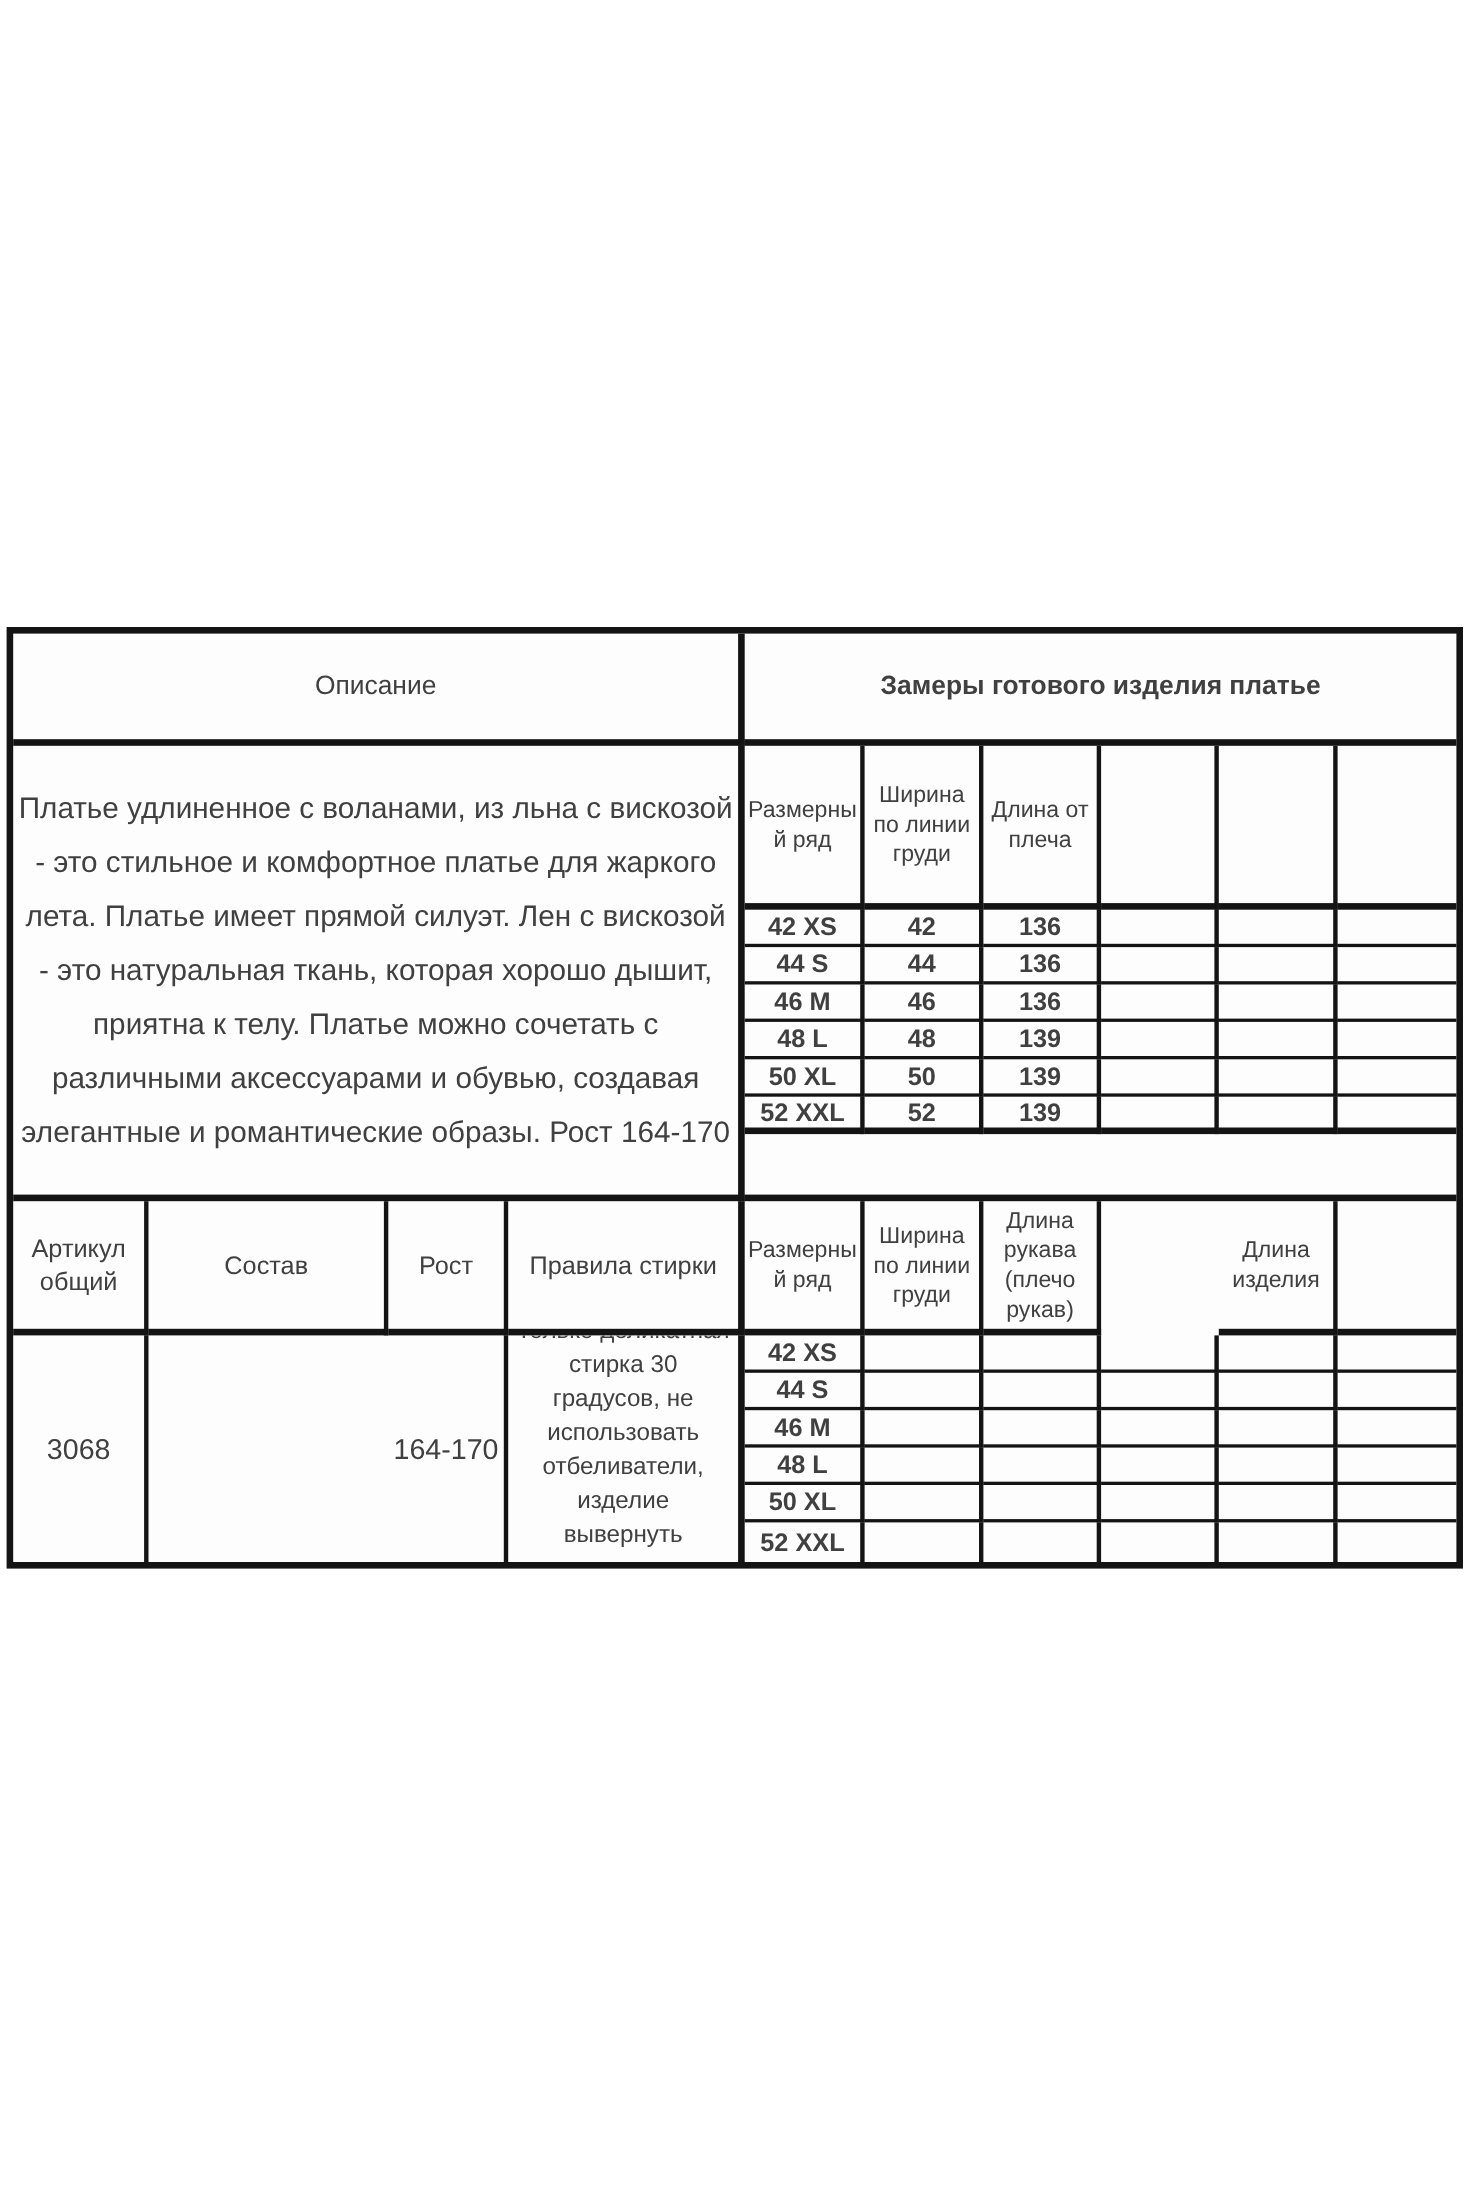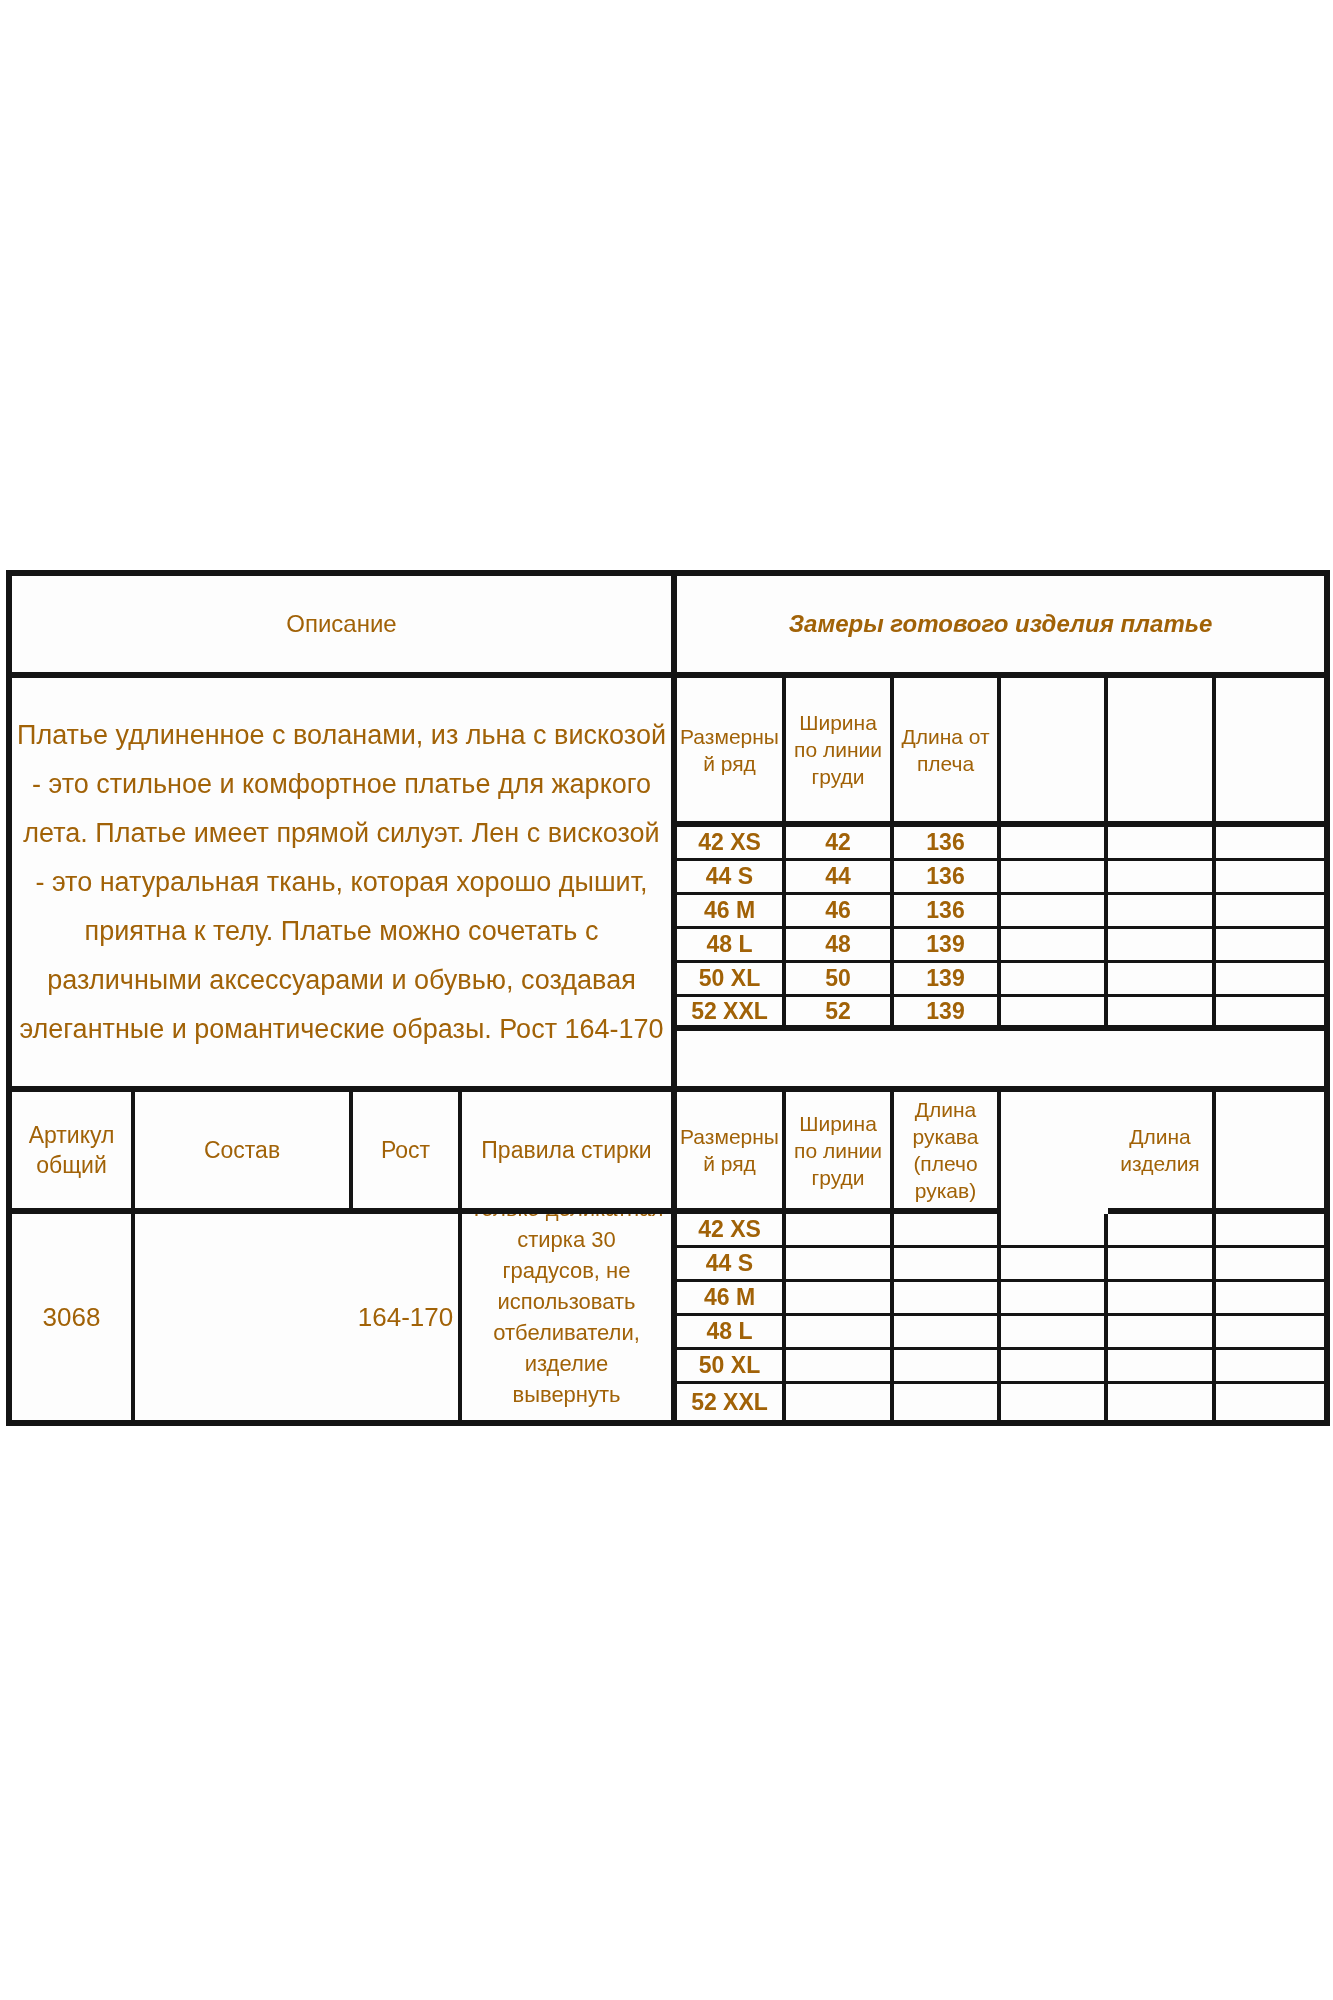--- a/index.html
+++ b/index.html
@@ -1,21 +1,21 @@
 <!DOCTYPE html>
 <html><head>
 <meta charset="utf-8">
 <style>
   html,body{margin:0;padding:0;background:#ffffff;}
   .page{
     position:relative;
     width:1333px;height:2000px;
     background:#ffffff;
     font-family:"Liberation Sans",sans-serif;
-    color:#a16207;
+    color:#404040;
     overflow:hidden;
   }
   .spec-table{
     position:absolute;left:6px;top:570px;
     width:1324px;height:856px;
     box-sizing:border-box;
     border:6px solid #141414;
     display:grid;
     grid-template-columns:123px 218px 109px 215px 109px 108px 107px 107px 108px 1fr;
     grid-template-rows:102px 149px 34px 34px 34px 34px 34px 34px 61px 122px 34px 34px 34px 34px 34px 1fr;
@@ -23,21 +23,21 @@
   }
   .cell{
     box-sizing:border-box;
     border-right:4px solid #141414;
     border-bottom:3px solid #141414;
     display:flex;align-items:center;justify-content:center;
     text-align:center;
     overflow:hidden;
     padding:1px 2px;
   }
-  .br0{border-right:none;font-style:italic;}
+  .br0{border-right:none;}
   .bb0{border-bottom:none;}
   .br6{border-right-width:6px;}
   .bb6{border-bottom-width:6px;}
   .section-title{font-size:24px;}
   .bold{font-weight:bold;}
   .desc-cell{
     font-weight:normal;font-size:27px;line-height:49px;
     padding:0 4px;
   }
   .colhead{font-size:21px;line-height:27px;}

